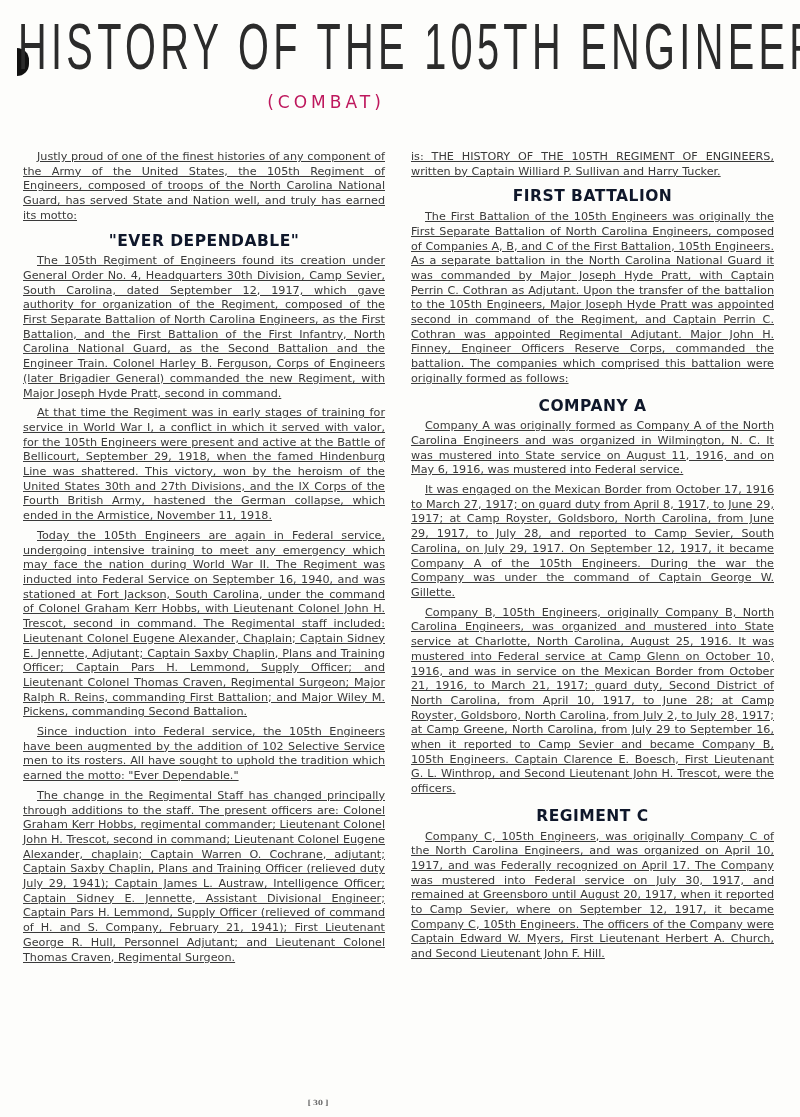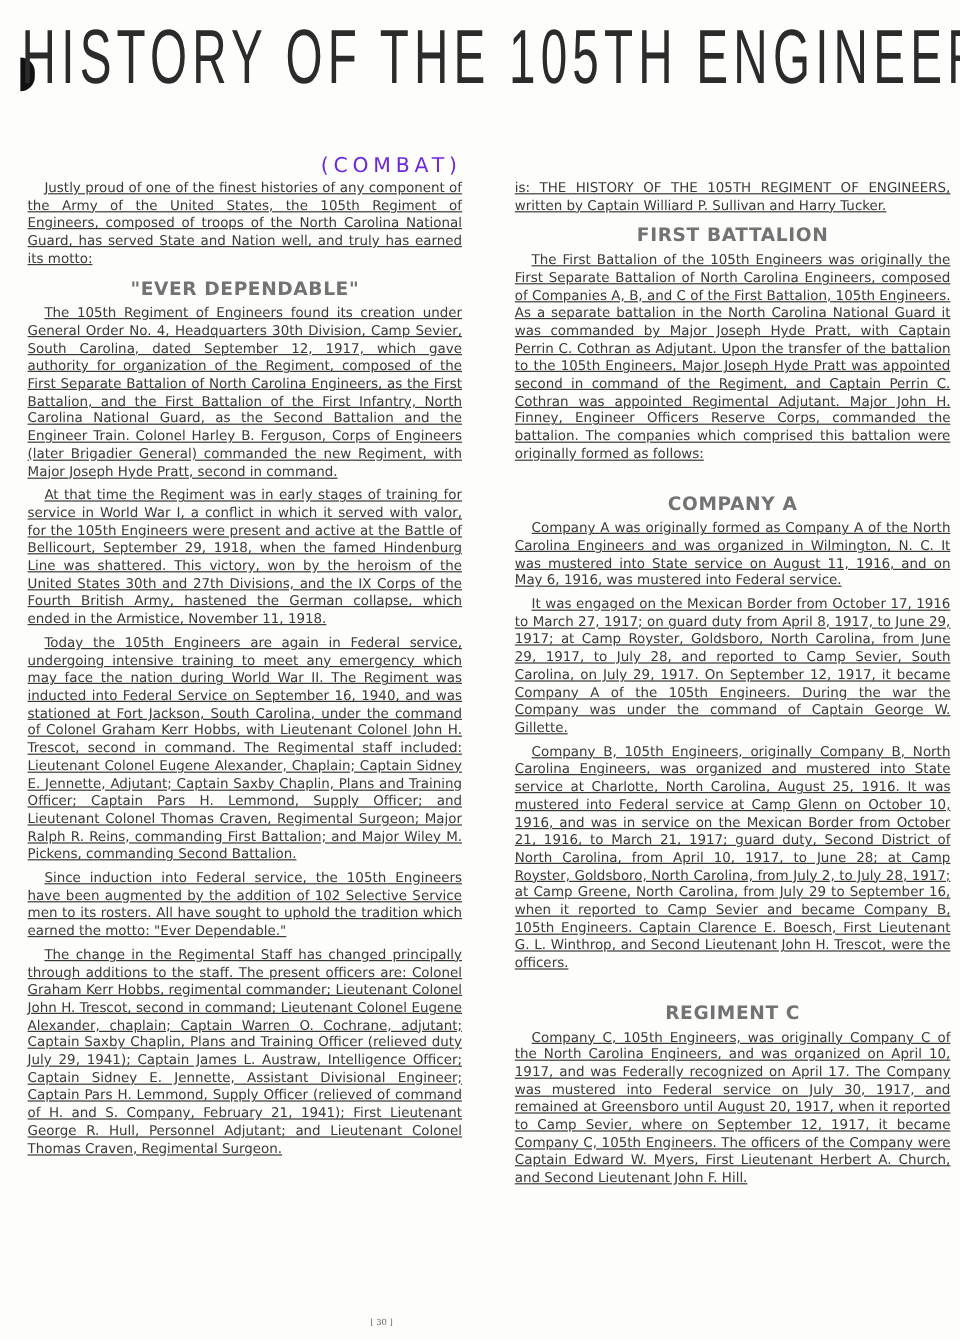--- a/index.html
+++ b/index.html
@@ -13,35 +13,35 @@
     font-size: 64px; line-height: 70px; letter-spacing: 7px; color: #2b2b2b;
     transform: scaleX(0.62); transform-origin: left top; white-space: nowrap;
     width: 1240px; text-align: justify; text-align-last: justify; font-weight: 400;
   }
   .drop {
     position: absolute; left: 17px; top: 48px; width: 12px; height: 28px;
     background: #111; border-radius: 0 14px 14px 0;
   }
   .subtitle {
     position: absolute; top: 92px; left: 0; width: 652px; text-align: center;
-    font-size: 17px; letter-spacing: 4px; color: #6d28d9; margin-top: 36px;
+    font-size: 17px; letter-spacing: 4px; color: #be185d;
   }
   .col { position: absolute; top: 150px; font-size: 11.2px; line-height: 14.7px; color: #3a3a3a; }
   .col.left { left: 23px; width: 362px; }
-  .col.right { left: 429px; width: 363px; top: 150px; }
+  .col.right { left: 411px; width: 363px; top: 150px; }
   .col p { margin: 0 0 5px 0; text-align: justify; text-indent: 14px; text-decoration: underline; }
   .col p.noindent { text-indent: 0; }
   h2 {
     font-weight: 600; text-align: center; margin: 10px 0 6px 0; font-size: 15.5px;
-    letter-spacing: 0.5px; color: #737373;
+    letter-spacing: 0.5px; color: #0f172a;
   }
-  h2.company { margin-top: 26px; }
+  h2.company { margin-top: 12px; }
   .pagenum {
     position: absolute; top: 1098px; left: 0; width: 636px; text-align: center;
-    font-size: 7px; color: #666; font-family: "DejaVu Serif", serif;
+    font-size: 7px; color: #666; font-family: "DejaVu Serif", serif; font-weight: bold;
   }
 </style>
 </head>
 <body>
 
 <div class="drop"></div>
 <div class="title">HISTORY OF THE 105TH ENGINEERS</div>
 <div class="subtitle">(COMBAT)</div>
 
 <div class="col left">

